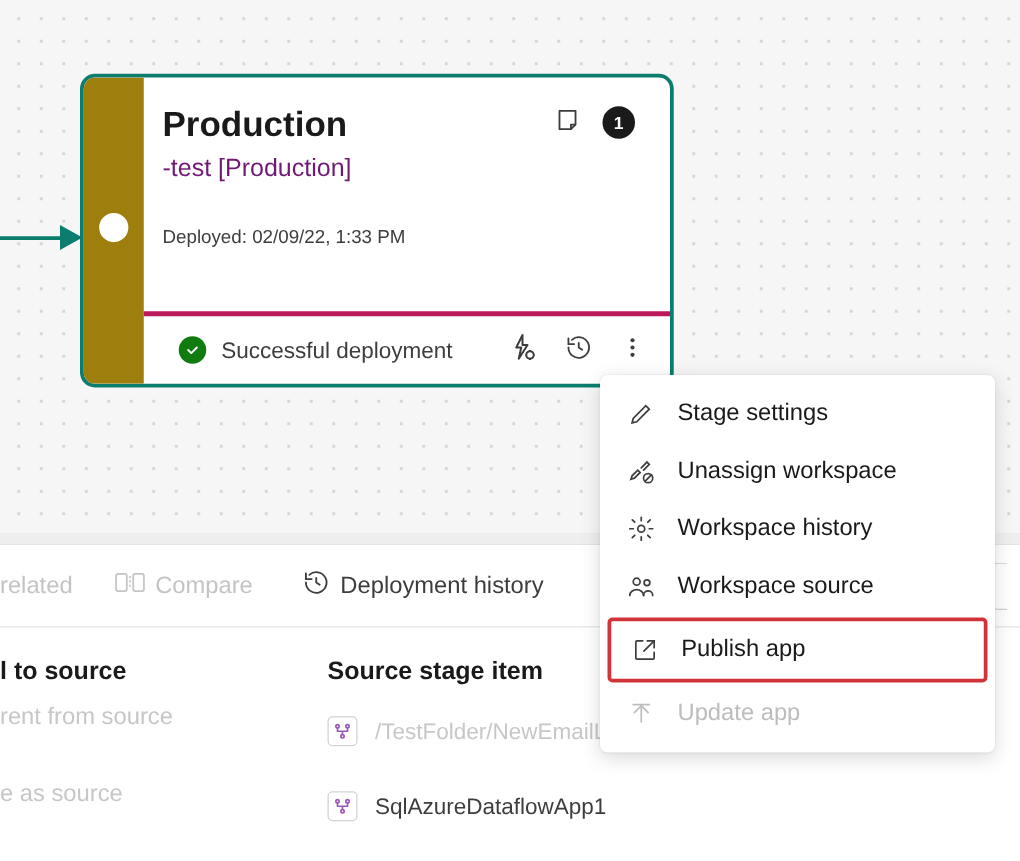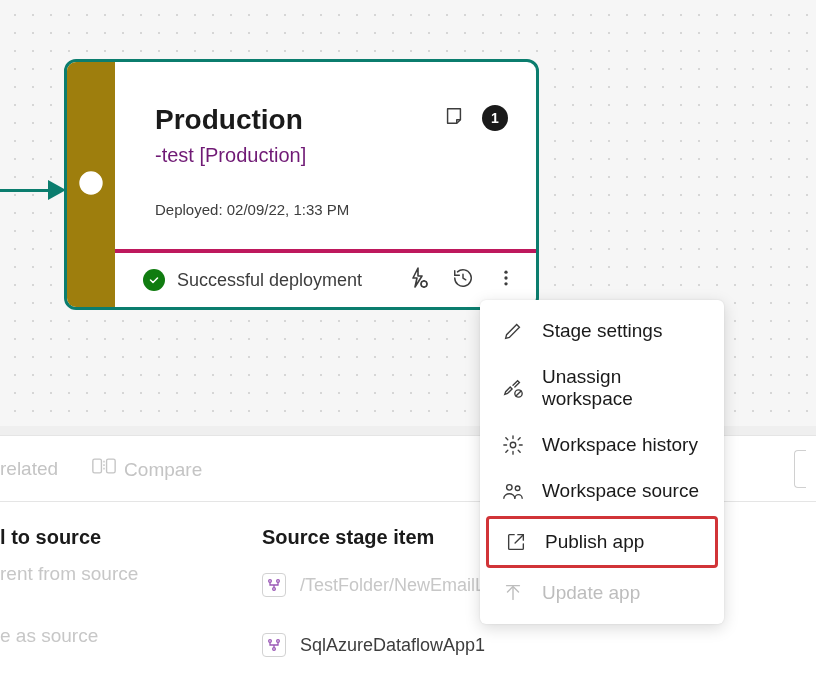--- a/index.html
+++ b/index.html
@@ -62,23 +62,22 @@
       align-items: center;
       justify-content: center;
     }
     .stage-stripe svg { fill: #fff; stroke: #fff; }
     .stage-body {
       flex: 1;
       display: flex;
       flex-direction: column;
     }
     .stage-top {
-      padding: 22px 28px 10px 40px;
+      padding: 22px 28px 10px 15px;
       flex: 1;
-      margin-top: 20px;
     }
     .stage-header-row {
       display: flex;
       align-items: flex-start;
       justify-content: space-between;
     }
     .stage-title {
       font-size: 28px;
       font-weight: 600;
       color: #1a1a1a;
@@ -145,21 +144,21 @@
       display: flex; align-items: center; justify-content: center;
       cursor: pointer;
       color: #3d3d3d;
     }
 
     
     .context-menu {
       position: absolute;
       top: 300px;
       left: 480px;
-      width: 244px;
+      width: 316px;
       background: #fff;
       border-radius: 6px;
       box-shadow: 0 4px 16px rgba(0,0,0,0.15), 0 0 2px rgba(0,0,0,0.1);
       padding: 8px 6px;
       z-index: 50;
     }
     .menu-item {
       display: flex;
       align-items: center;
       gap: 18px;
@@ -199,21 +198,21 @@
     }
     .toolbar-row {
       height: 66px;
       display: flex;
       align-items: center;
       border-bottom: 1px solid #e5e5e5;
       padding-right: 10px;
     }
     .tb-item {
       display: flex;
-      align-items: flex-end;
+      align-items: center;
       gap: 8px;
       font-size: 19px;
       cursor: pointer;
     }
     .tb-item.disabled { color: #c4c4c4; cursor: default; }
     .tb-spacer { flex: 1; }
     .tb-boxbtn {
       width: 12px;
       height: 38px;
       border: 1px solid #d0d0d0;
@@ -424,20 +423,30 @@
     <div class="tb-item disabled" style="margin-left:34px;">
       <span>
         <svg width="24" height="20" viewBox="0 0 28 20" fill="none" stroke="#c4c4c4" stroke-width="1.6">
           <rect x="1" y="2" width="10" height="16" rx="2"></rect>
           <rect x="17" y="2" width="10" height="16" rx="2"></rect>
           <path d="M14 4v12" stroke-dasharray="2 2"></path>
         </svg>
       </span>
       <span>Compare</span>
     </div>
+    <div class="tb-item" style="margin-left:40px;color:#3d3d3d;">
+      <span>
+        <svg width="22" height="22" viewBox="0 0 24 24" fill="none" stroke="#3d3d3d" stroke-width="1.6" stroke-linecap="round">
+          <path d="M3 12a9 9 0 1 0 3-6.7"></path>
+          <polyline points="3 4 3 9 8 9"></polyline>
+          <path d="M12 8v4l3 2"></path>
+        </svg>
+      </span>
+      <span>Deployment history</span>
+    </div>
     <div class="tb-spacer"></div>
     <div class="tb-boxbtn"></div>
   </div>
 
   <div class="content-row">
     <div class="col-left">
       <div class="col-head">
         <span>l </span><span>to source</span>
       </div>
       <div class="left-line-1">rent from source</div>

